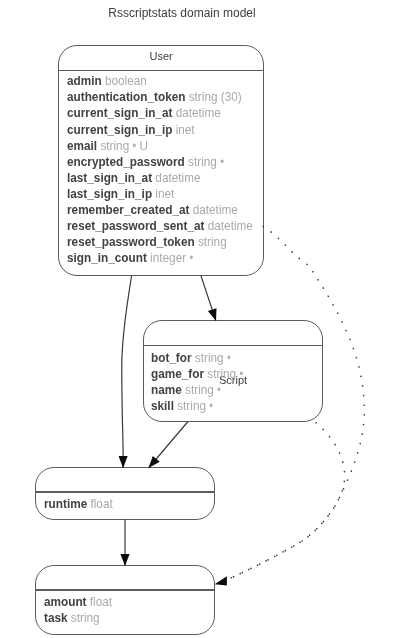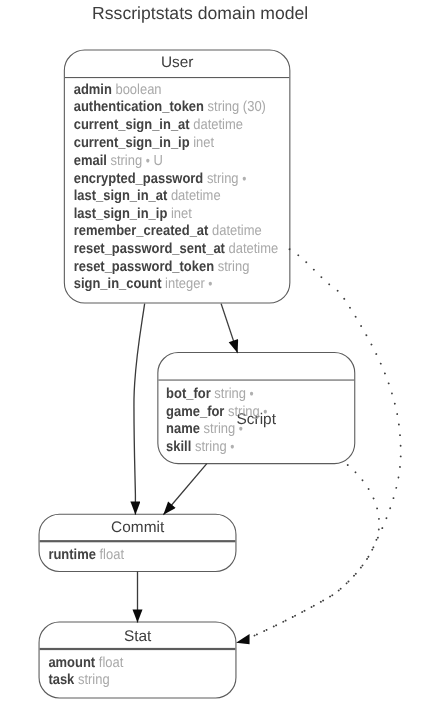--- a/index.html
+++ b/index.html
@@ -2,28 +2,28 @@
 <html><head>
 <meta charset="utf-8">
 <style>
   html,body{margin:0;padding:0;}
   body{width:400px;height:638px;background:#ffffff;
        font-family:"Liberation Sans",sans-serif;overflow:hidden;-webkit-font-smoothing:antialiased;}
   #stage{position:relative;width:400px;height:638px;background:#fff;transform:translateZ(0);}
 
   .title{
     position:absolute; left:0; top:0; width:364px; text-align:center;
-    font-size:16px; line-height:26.5px; color:#3d3d3d;
+    font-size:12px; line-height:26.5px; color:#3d3d3d;
     transform:translateZ(0);
   }
 
   .entity{ position:absolute; box-sizing:border-box;
     border:1.25px solid #5c5c5c; border-radius:19px; background:#fff; }
   .ehead{ position:absolute; left:0; right:0; top:0;
-    text-align:center; color:#3d3d3d; font-size:14px;
+    text-align:center; color:#3d3d3d; font-size:11px;
     transform:translateZ(0); }
   .ehrule{ position:absolute; left:0; right:0; background:#5c5c5c; }
   .attr{ position:absolute; left:7.5px; white-space:nowrap; font-size:13.2px;
          transform:scaleX(0.893) translateZ(0); transform-origin:left center; }
   .aname{ color:#424242; font-weight:bold; }
   .atype{ color:#a9a9a9; }
   .amark{ color:#b0b0b0; font-size:12px; }
   .aunique{ color:#a9a9a9; }
 
   svg.edges{ position:absolute; left:0; top:0; width:400px; height:638px;
@@ -54,26 +54,24 @@
     </div>
     <div class="entity" style="left: 142.875px; top: 320.375px; width: 180.25px; height: 101.75px; border-width: 1.25px;">
       <div class="ehead" style="top: 1.625px; line-height: 18px; margin-top: 48px;">Script</div>
       <div class="ehrule" style="top: 23.7px; height: 1.25px;"></div>
       <div class="attr" style="top: 27.125px; line-height: 17px;"><span class="aname">bot_for</span> <span class="atype">string</span> <span class="amark">•</span></div>
       <div class="attr" style="top: 43.225px; line-height: 17px;"><span class="aname">game_for</span> <span class="atype">string</span> <span class="amark">•</span></div>
       <div class="attr" style="top: 59.325px; line-height: 17px;"><span class="aname">name</span> <span class="atype">string</span> <span class="amark">•</span></div>
       <div class="attr" style="top: 75.425px; line-height: 17px;"><span class="aname">skill</span> <span class="atype">string</span> <span class="amark">•</span></div>
     </div>
     <div class="entity" style="left: 35.175px; top: 467.375px; width: 179.95px; height: 52.75px; border-width: 1.25px;">
-      <div class="ehead" style="top: 1.625px; line-height: 18px;">Commit</div>
       <div class="ehrule" style="top: 23px; height: 1.25px;"></div>
       <div class="attr" style="top: 26.625px; line-height: 17px;"><span class="aname">runtime</span> <span class="atype">float</span></div>
     </div>
     <div class="entity" style="left: 35.175px; top: 565.375px; width: 179.95px; height: 69.25px; border-width: 1.25px;">
-      <div class="ehead" style="top: 2.125px; line-height: 18px;">Stat</div>
       <div class="ehrule" style="top: 23px; height: 1.25px;"></div>
       <div class="attr" style="top: 26.625px; line-height: 17px;"><span class="aname">amount</span> <span class="atype">float</span></div>
       <div class="attr" style="top: 42.725px; line-height: 17px;"><span class="aname">task</span> <span class="atype">string</span></div>
     </div>
     <svg class="edges" viewBox="0 0 400 638">
     <defs>
       <marker id="ah" markerWidth="13" markerHeight="10" refX="12.4" refY="4.55" orient="auto" markerUnits="userSpaceOnUse">
         <path d="M0.4,0 L12.4,4.55 L0.4,9.1 z" fill="#0a0a0a"></path>
       </marker>
     </defs>

